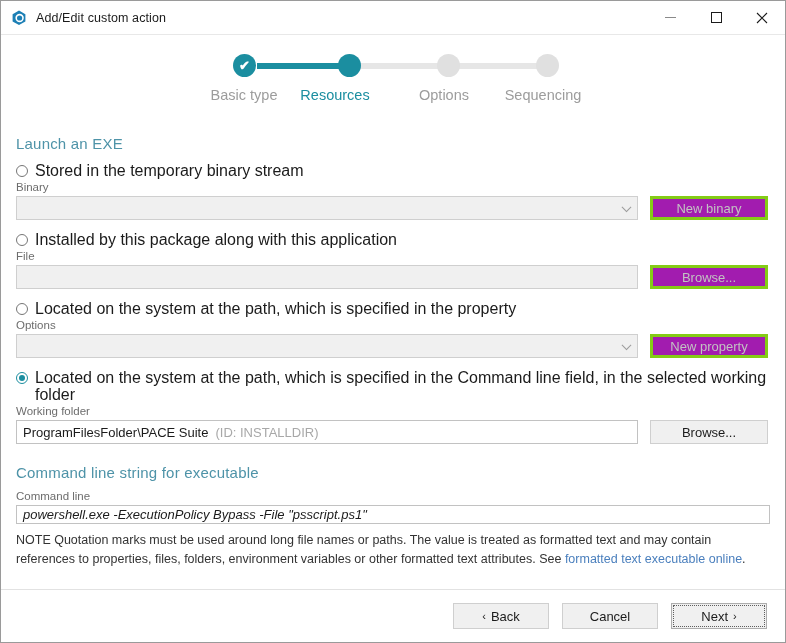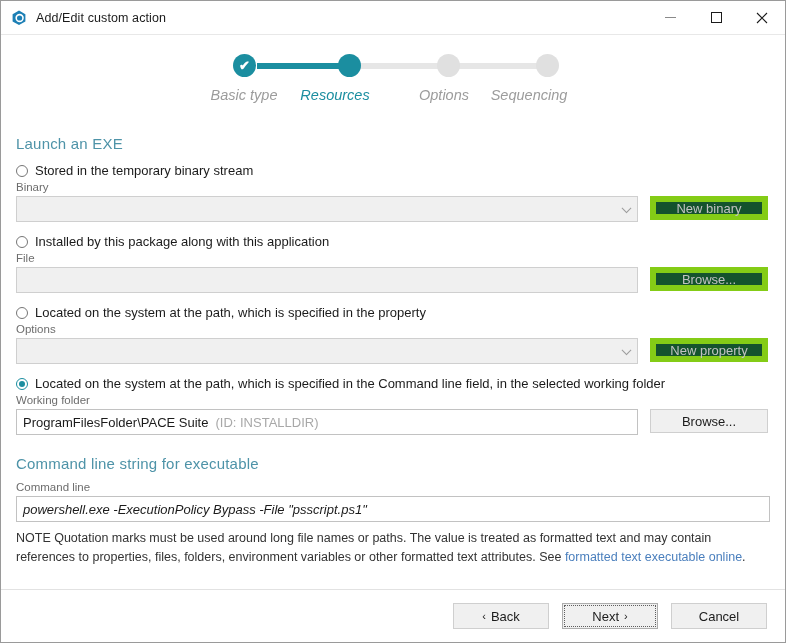--- a/index.html
+++ b/index.html
@@ -116,21 +116,20 @@
     left: 0; right: 0;
     height: 24px;
   }
   .step-label {
     position: absolute;
     font-size: 14.5px;
     color: #9c9c9c;
     text-align: center;
     white-space: nowrap;
     transform: translateX(-50%);
-    font-style: italic;
   }
   .step-label.active { color: #1b8ea0; }
   .step-label.done { color: #9c9c9c; }
 
   
   .content {
     padding: 0 15px;
     flex: 1;
     position: relative;
   }
@@ -167,21 +166,21 @@
     content: "";
     position: absolute;
     width: 6px;
     height: 6px;
     border-radius: 50%;
     background: #1b8ea0;
     left: 2px;
     top: 2px;
   }
   .opt-label {
-    font-size: 13px;
+    font-size: 16px;
     color: #1b1b1b;
     line-height: 17px;
   }
   .field-group {
     margin-top: 2px;
     margin-bottom: 11px;
   }
   .field-label {
     font-size: 11.5px;
     color: #6d6d6d;
@@ -193,43 +192,43 @@
   }
   .input {
     height: 24px;
     box-sizing: border-box;
     border: 1px solid #cfcfcf;
     background: #f0f0f0;
     font-size: 13px;
     color: #1b1b1b;
     display: flex;
     align-items: center;
-    padding: 12px 6px;
+    padding: 0 6px;
     font-family: "Liberation Sans", sans-serif;
   }
   .input.enabled { background: #ffffff; border-color: #c2c2c2; }
   .combo {
     position: relative;
     padding-right: 22px;
   }
   .chev {
     position: absolute;
     right: 7px;
     top: 50%;
     transform: translateY(-60%) rotate(45deg);
     width: 6px;
     height: 6px;
     border-right: 1.4px solid #9c9c9c;
     border-bottom: 1.4px solid #9c9c9c;
   }
   .btn {
     height: 24px;
     box-sizing: border-box;
-    border: 6px solid #84cc16;
-    background: #14532d;
+    border: 3px solid #84cc16;
+    background: #a21caf;
     font-size: 13px;
     color: #c2c2c2;
     display: flex;
     align-items: center;
     justify-content: center;
     font-family: "Liberation Sans", sans-serif;
     cursor: default;
   }
   .btn.enabled {
     border: 1px solid #cfcfcf;
@@ -329,21 +328,21 @@
         <span class="check">✔</span>
       </div>
       <div class="step-dot active" style="left:337px;"></div>
       <div class="step-dot" style="left:436px;"></div>
       <div class="step-dot" style="left:535px;"></div>
     </div>
     <div class="step-labels">
       <div class="step-label done" style="left:243px;">Basic type</div>
       <div class="step-label active" style="left:334px;">Resources</div>
       <div class="step-label" style="left:443px;">Options</div>
-      <div class="step-label" style="left:528px;">Sequencing</div>
+      <div class="step-label" style="left:542px;">Sequencing</div>
     </div>
   </div>
 
   <div class="content">
 
     <div class="section-title">Launch an EXE</div>
 
     <div class="opt-row">
       <div class="radio"></div>
       <div class="opt-label">Stored in the temporary binary stream</div>
@@ -413,22 +412,22 @@
       <span>NOTE Quotation marks must be used around long file names or paths. The value is treated as formatted text and may contain references to properties, files, folders, environment variables or other formatted text attributes. See </span><a href="#">formatted text executable online</a><span>.</span>
     </div>
 
   </div>
 
   <div class="footer">
     <div class="fbtn">
       <span class="arrow">‹</span>
       <span>Back</span>
     </div>
+    <div class="fbtn">
+      <span>Cancel</span>
+    </div>
     <div class="fbtn focused">
       <span>Next</span>
       <span class="arrow">›</span>
     </div>
-    <div class="fbtn">
-      <span>Cancel</span>
-    </div>
   </div>
 
 </div>
 
 </body></html>

